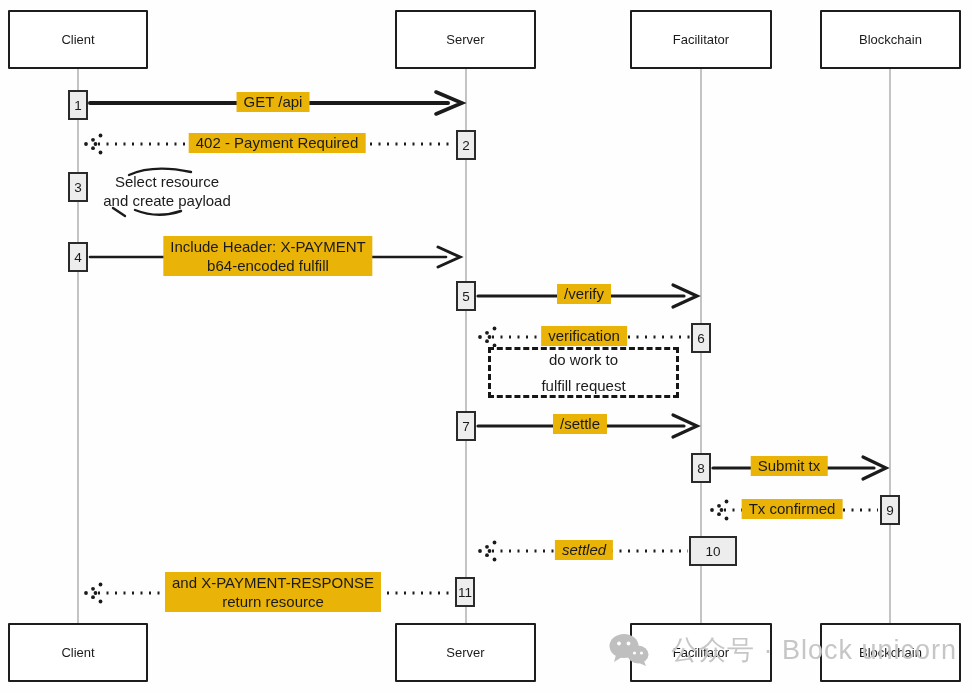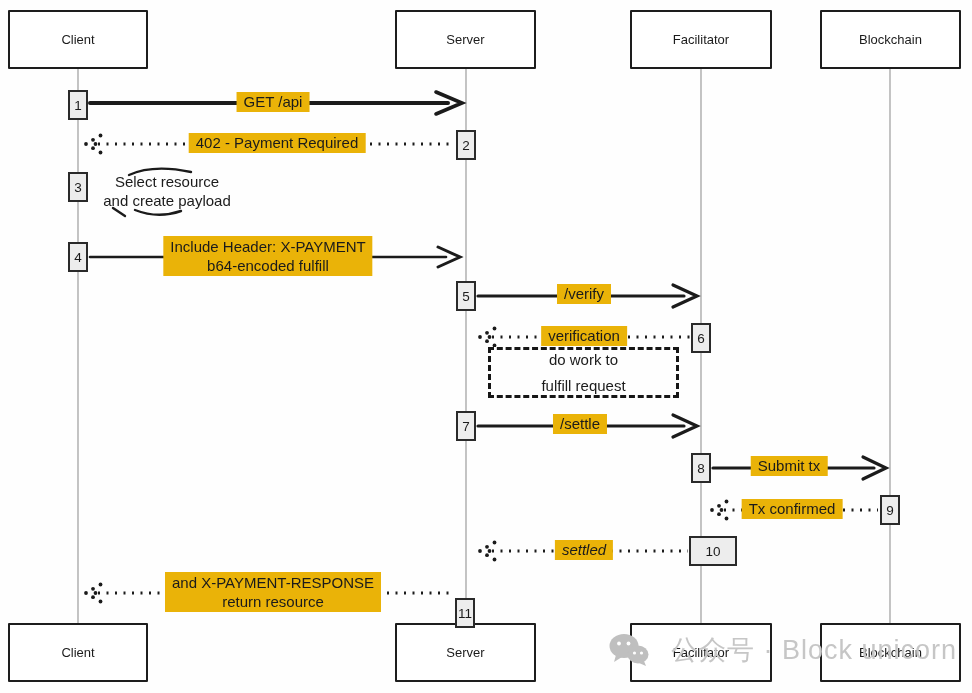--- a/index.html
+++ b/index.html
@@ -150,21 +150,21 @@
     </div>
   <div class="act" style="left:691px; top:453px;">
       <span>8</span>
     </div>
   <div class="act" style="left:880px; top:495px;">
       <span>9</span>
     </div>
   <div class="act" style="left:689px; top:536px; width:48px;">
       <span>10</span>
     </div>
-  <div class="act" style="left:455px; top:598px;">
+  <div class="act" style="left:455px; top:577px;">
       <span>11</span>
     </div>
 
   <div class="msg" style="left:273px; top:102px;">GET /api</div>
   <div class="msg" style="left:277px; top:143px;">402 - Payment Required</div>
 
   <div class="msg multi nobg" style="left:167px; top:191px;">
     <div>Select resource</div>
     <div>and create payload</div>
   </div>

